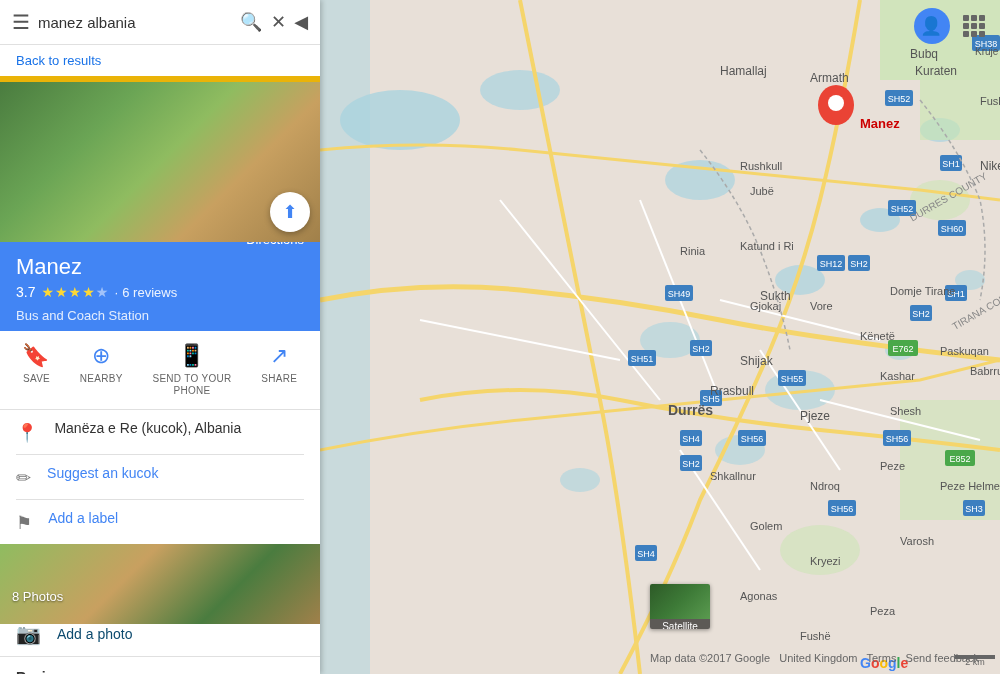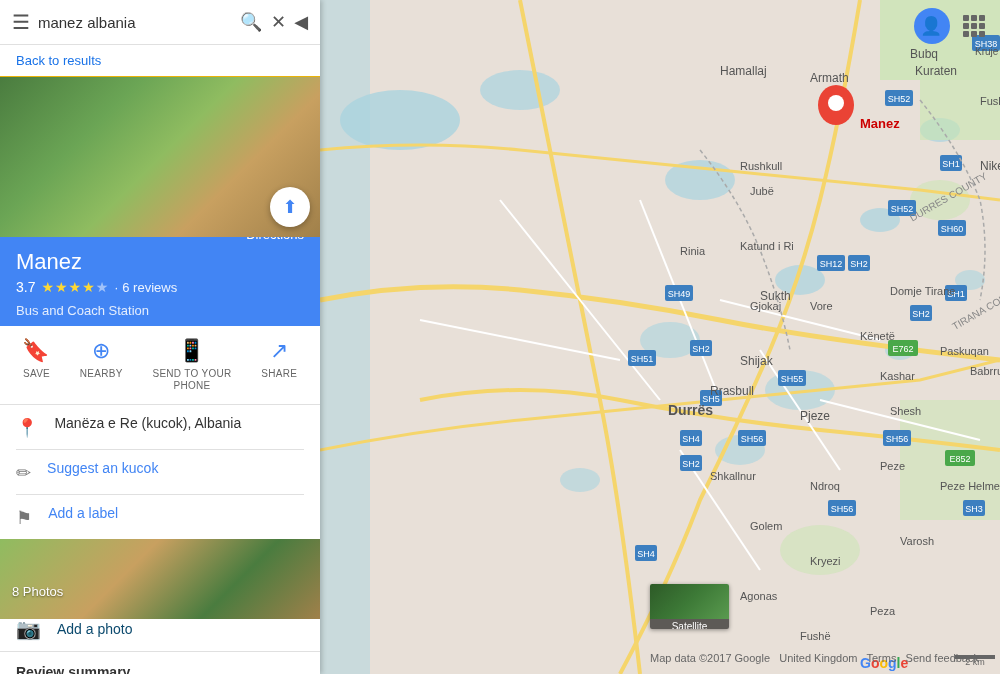--- a/index.html
+++ b/index.html
@@ -48,21 +48,21 @@
       color: #555;
       cursor: pointer;
     }
 
     
     .back-link {
       padding: 8px 16px;
       font-size: 13px;
       color: #1a73e8;
       cursor: pointer;
-      border-bottom: 1px solid #eab308;
+      border-bottom: 6px solid #eab308;
     }
 
     
     .hero-image {
       width: 100%;
       height: 160px;
       background: linear-gradient(135deg, #4a7c3f 0%, #6ba555 30%, #8fbc60 50%, #c8a060 70%, #a0804a 100%);
       position: relative;
       flex-shrink: 0;
     }
@@ -219,21 +219,21 @@
       position: absolute;
       bottom: 10px;
       left: 330px;
       font-size: 11px;
       color: #666;
     }
     .satellite-btn {
       position: absolute;
       bottom: 45px;
       left: 330px;
-      width: 79px;
+      width: 60px;
       height: 45px;
       border-radius: 2px;
       overflow: hidden;
       cursor: pointer;
       box-shadow: 0 1px 4px rgba(0,0,0,0.4);
     }
     .satellite-img {
       width: 100%;
       height: 35px;
       background: linear-gradient(135deg, #2d5a27, #3d7a37, #5a9a4f);

